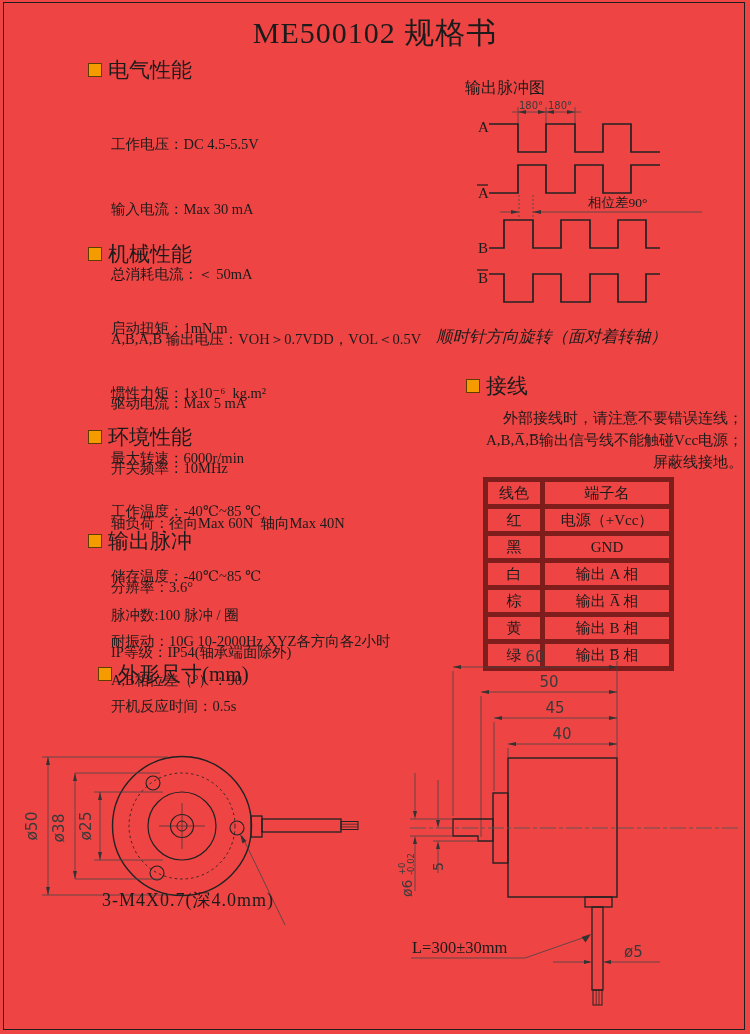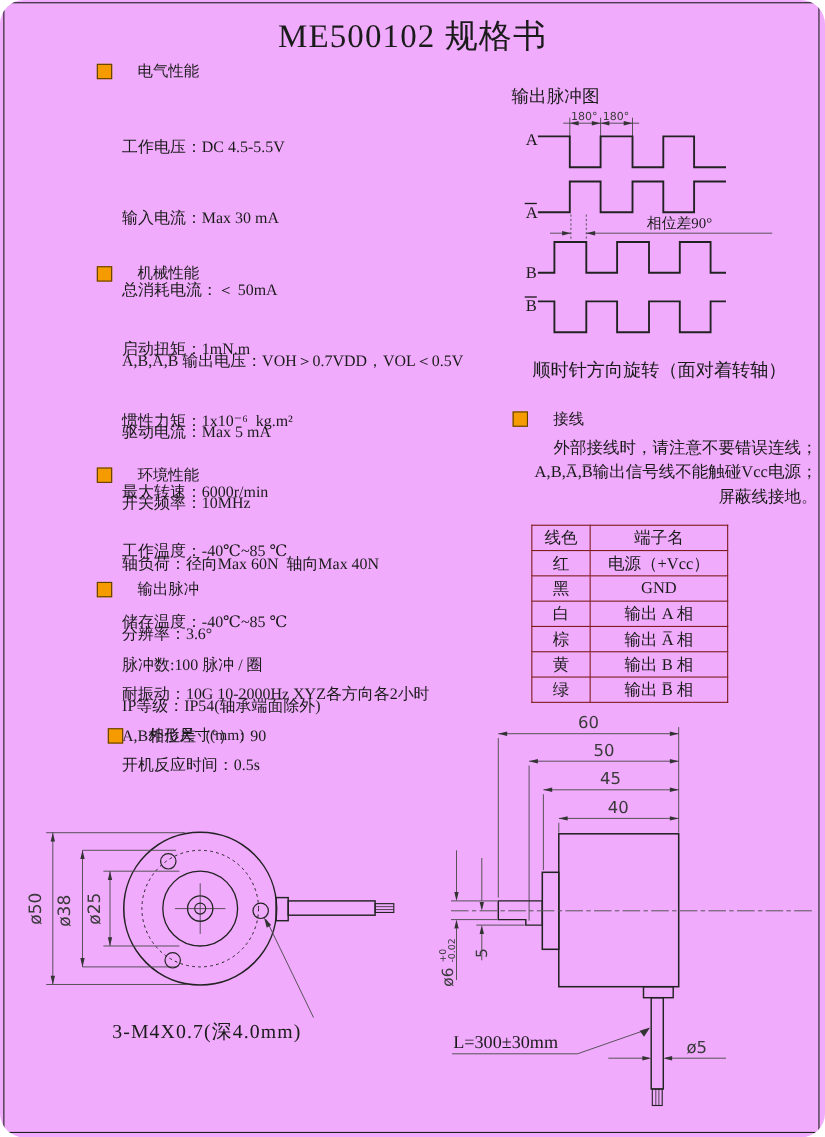--- a/index.html
+++ b/index.html
@@ -1,30 +1,30 @@
 <!DOCTYPE html>
 <html><head>
 <meta charset="utf-8">
 <style>
   html,body{margin:0;padding:0;background:#ffffff;}
-  #page{position:relative;width:750px;height:1034px;background:#f0abfc;overflow:hidden;
-        font-family:"Liberation Serif","DejaVu Serif",serif;color:#1b1b1b;border-radius:22px;}
+  #page{position:relative;width:750px;height:1034px;background:#ef4444;overflow:hidden;
+        font-family:"Liberation Serif","DejaVu Serif",serif;color:#1b1b1b;}
   .page-border{position:absolute;left:3px;top:2px;width:742px;height:1028px;border:1px solid #1f1f1f;box-sizing:border-box;}
   .doc-title{position:absolute;top:13px;left:0;width:100%;text-align:center;font-size:30px;letter-spacing:1px;}
   .sec{position:absolute;left:88px;}
-  .sec-head{display:flex;align-items:center;gap:23px;font-size:14px;}
+  .sec-head{display:flex;align-items:center;gap:6px;font-size:21px;}
   .bullet{width:12px;height:12px;background:#F59B00;border:1px solid #5f3c00;flex:none;}
   .lines{margin:7px 0 0 23px;font-size:14.5px;line-height:21.6px;white-space:pre;}
   .wire-notes{margin:7px 0 0 20px;font-size:15px;line-height:22px;}
   .abs{position:absolute;}
   .diagram-title{font-size:16px;}
   .caption{font-size:16.5px;}
   .screw-note{font-size:18px;letter-spacing:1px;}
   table.wiring{position:absolute;left:483px;top:477px;border-collapse:collapse;font-size:15px;}
-  table.wiring th,table.wiring td{border:1px solid #7f1d1d;font-weight:normal;text-align:center;padding:0;height:22px;}
+  table.wiring th,table.wiring td{border:5px solid #7f1d1d;font-weight:normal;text-align:center;padding:0;height:22px;}
   table.wiring th:first-child,table.wiring td:first-child{width:52px;}
   table.wiring th:last-child,table.wiring td:last-child{width:124px;}
   svg{position:absolute;overflow:visible;}
   svg text{font-family:"DejaVu Sans",sans-serif;fill:#3a3a3a;}
   svg text.cjk{font-family:"Liberation Serif","DejaVu Serif",serif;fill:#1b1b1b;}
   .stroke{stroke:#222;fill:none;}
 </style>
 </head>
 <body>
 
@@ -133,21 +133,21 @@
       <line x1="40" y1="126" x2="59" y2="126"></line>
       <line x1="73" y1="126" x2="242" y2="126"></line>
     </g>
     <g fill="#333" stroke="none">
       <polygon points="59,126 51,124 51,128"></polygon>
         <polygon points="73,126 81,124 81,128"></polygon>
     </g>
     <text x="128" y="121" font-size="13.5" class="cjk">相位差90°</text>
   </svg>
 
-  <div class="abs caption" style="left:484px;top:326px;">顺时针方向旋转（面对着转轴）</div>
+  <div class="abs caption" style="left:436px;top:326px;font-style:italic;">顺时针方向旋转（面对着转轴）</div>
 
   <div class="sec" style="left:466px;top:372px;text-align:right;">
     <div class="sec-head">
       <span class="bullet"></span>
       <span>接线</span>
     </div>
     <div class="wire-notes">
       <div>外部接线时，请注意不要错误连线；</div>
       <div>A,B,A̅,B̅输出信号线不能触碰Vcc电源；</div>
       <div>屏蔽线接地。</div>
@@ -233,21 +233,21 @@
       <rect x="242" y="91" width="79" height="13"></rect>
       <rect x="321" y="93.5" width="17" height="8" stroke-width="1"></rect>
       <line x1="321" y1="96.2" x2="338" y2="96.2" stroke-width="0.7"></line>
       <line x1="321" y1="98.9" x2="338" y2="98.9" stroke-width="0.7"></line>
     </g>
 
     <line x1="222" y1="108" x2="265" y2="197" stroke="#444" stroke-width="0.8"></line>
     <polygon points="220,106 226.5,113 222.5,115.5" fill="#333"></polygon>
   </svg>
 
-  <div class="abs screw-note" style="left:102px;top:926px;">3-M4X0.7(深4.0mm)</div>
+  <div class="abs screw-note" style="left:102px;top:888px;">3-M4X0.7(深4.0mm)</div>
 
   <svg style="left:398px;top:645px;" width="350" height="388" viewBox="0 0 350 388">
 
     <g stroke="#444" stroke-width="0.8">
       <line x1="55" y1="22" x2="219" y2="22"></line>
       <line x1="83" y1="47" x2="219" y2="47"></line>
       <line x1="96" y1="73" x2="219" y2="73"></line>
       <line x1="110" y1="99" x2="219" y2="99"></line>
       <line x1="55" y1="26" x2="55" y2="171"></line>
       <line x1="83" y1="51" x2="83" y2="192"></line>

